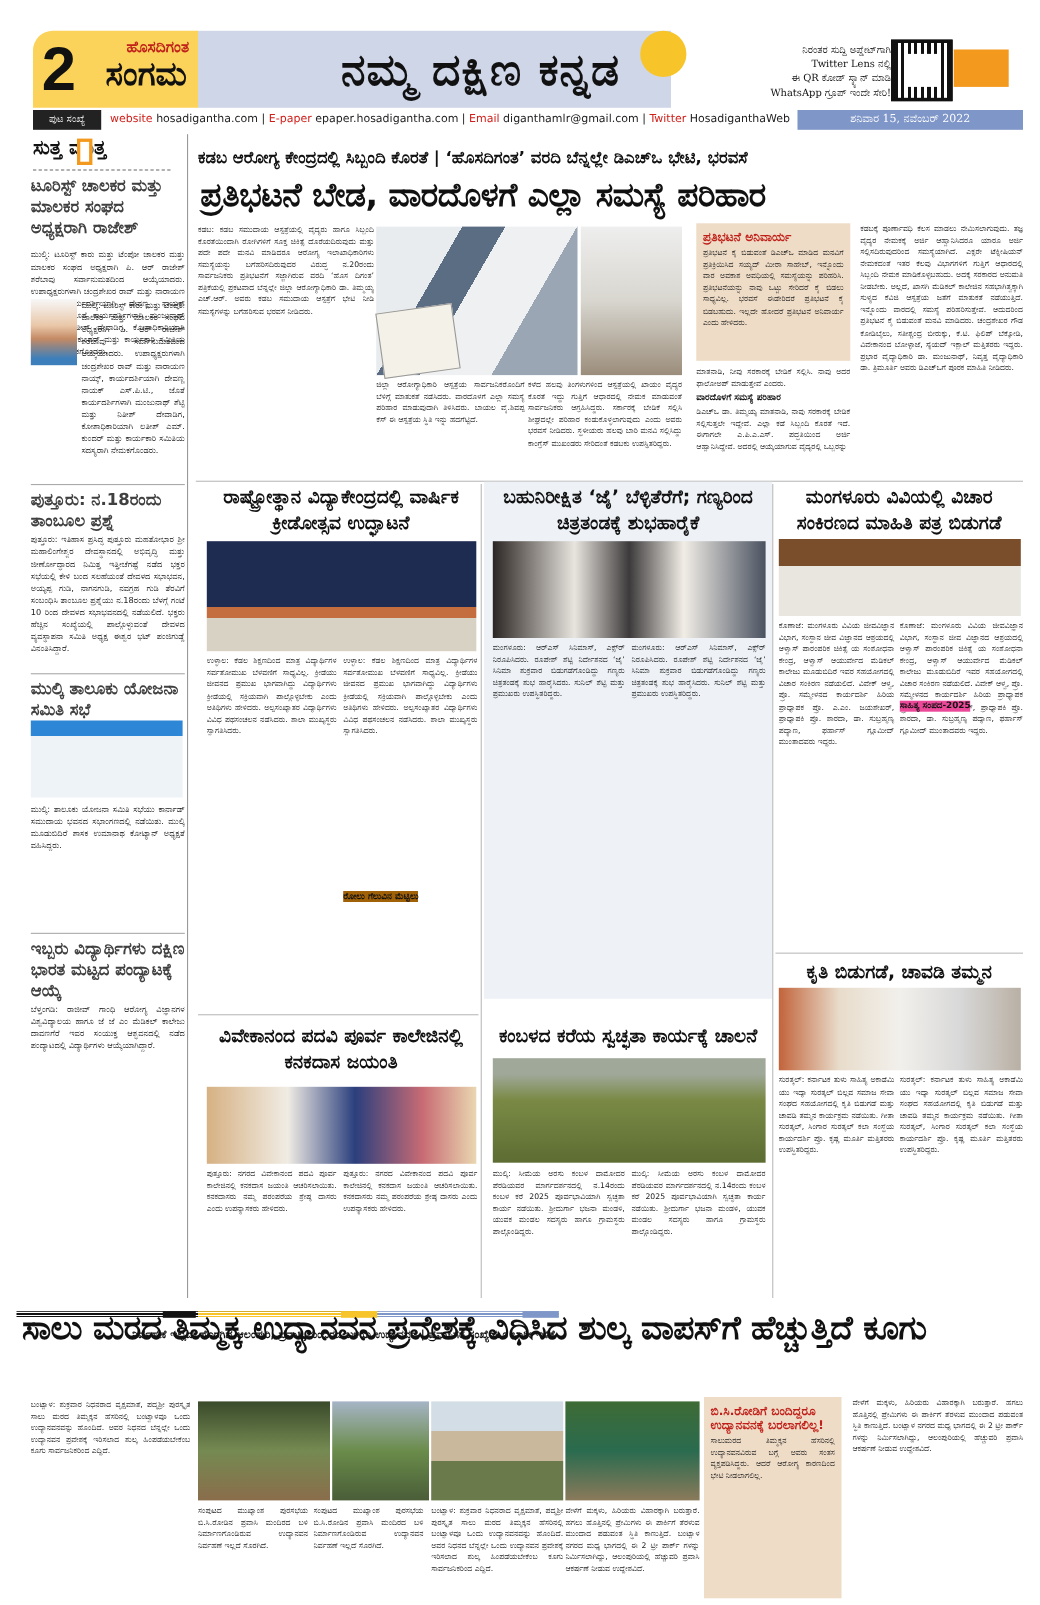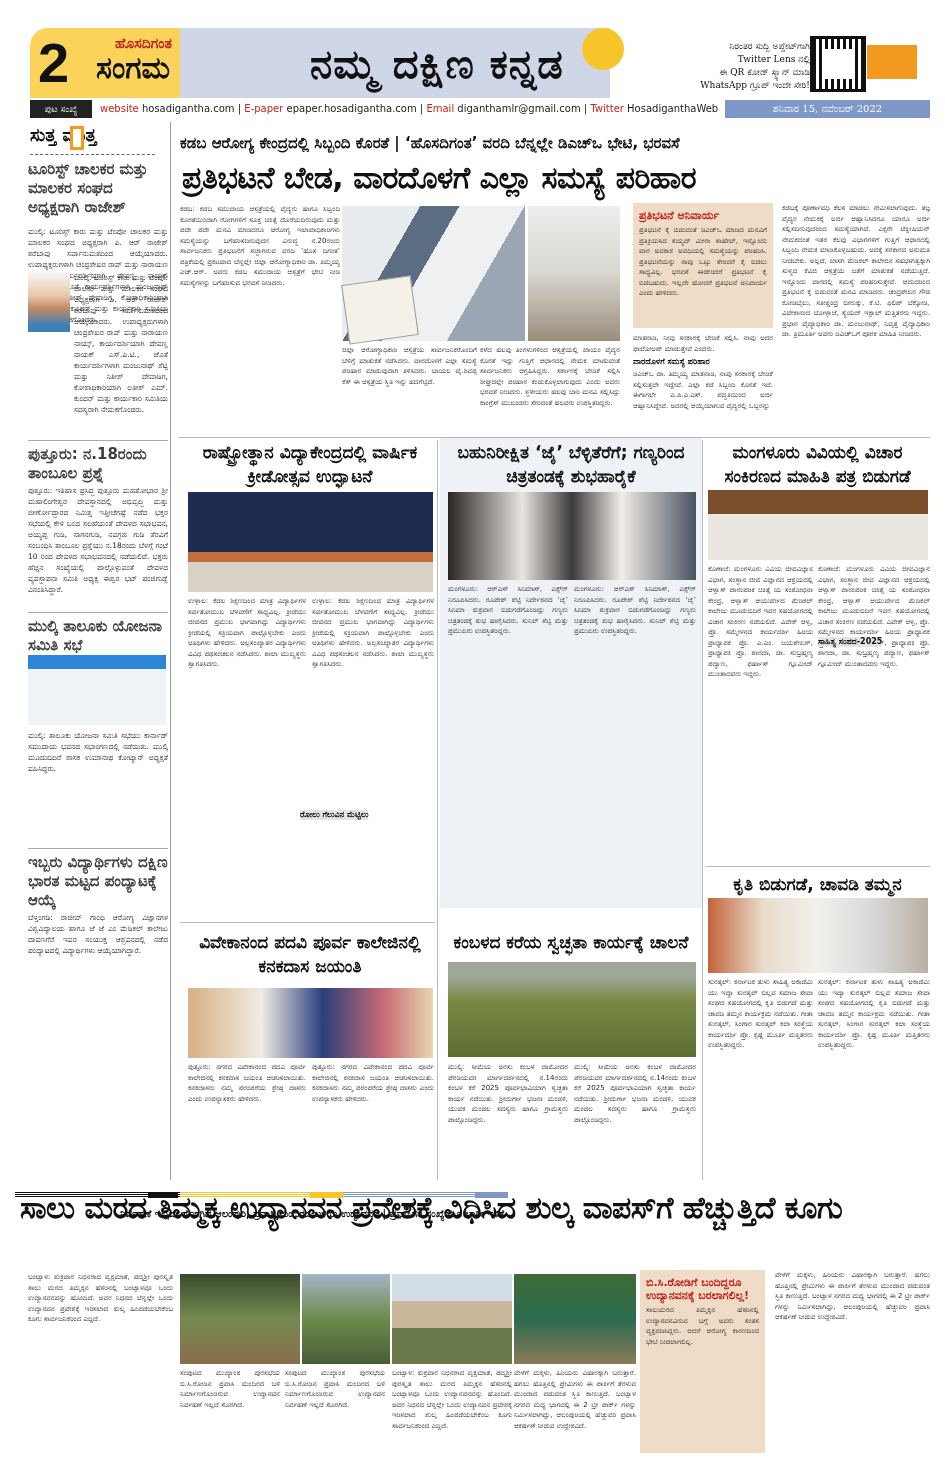--- a/index.html
+++ b/index.html
@@ -94,50 +94,50 @@
 
 <div class="abs lhead" style="left:28px;top:853px;width:140px">ಇಬ್ಬರು ವಿದ್ಯಾರ್ಥಿಗಳು ದಕ್ಷಿಣ ಭಾರತ ಮಟ್ಟದ ಪಂದ್ಯಾಟಕ್ಕೆ ಆಯ್ಕೆ</div>
 <div class="abs ltext" style="left:28px;top:912px;width:140px;height:265px;overflow:hidden">ಬೆಳ್ತಂಗಡಿ: ರಾಜೀವ್ ಗಾಂಧಿ ಆರೋಗ್ಯ ವಿಜ್ಞಾನಗಳ ವಿಶ್ವವಿದ್ಯಾಲಯ ಹಾಗೂ ಜೆ ಜೆ ಎಂ ಮೆಡಿಕಲ್ ಕಾಲೇಜು ದಾವಣಗೆರೆ ಇವರ ಸಂಯುಕ್ತ ಆಶ್ಭವನದಲ್ಲಿ ನಡೆದ ಪಂದ್ಯಾಟದಲ್ಲಿ ವಿದ್ಯಾರ್ಥಿಗಳು ಆಯ್ಕೆಯಾಗಿದ್ದಾರೆ.</div>
 
 <div class="abs kick" style="left:180px;top:134px;font-size:15px">ಕಡಬ ಆರೋಗ್ಯ ಕೇಂದ್ರದಲ್ಲಿ ಸಿಬ್ಬಂದಿ ಕೊರತೆ | ‘ಹೊಸದಿಗಂತ’ ವರದಿ ಬೆನ್ನಲ್ಲೇ ಡಿಎಚ್‌ಒ ಭೇಟಿ, ಭರವಸೆ</div>
 <div class="abs big" style="left:182px;top:160px;font-size:30px">ಪ್ರತಿಭಟನೆ ಬೇಡ, ವಾರದೊಳಗೆ ಎಲ್ಲಾ ಸಮಸ್ಯೆ ಪರಿಹಾರ</div>
 <div class="abs col" style="left:180px;top:204px;width:160px;height:230px">ಕಡಬ: ಕಡಬ ಸಮುದಾಯ ಆಸ್ಪತ್ರೆಯಲ್ಲಿ ವೈದ್ಯರು ಹಾಗೂ ಸಿಬ್ಬಂದಿ ಕೊರತೆಯಿಂದಾಗಿ ರೋಗಿಗಳಿಗೆ ಸೂಕ್ತ ಚಿಕಿತ್ಸೆ ದೊರೆಯದಿರುವುದು ಮತ್ತು ಪದೇ ಪದೇ ಮನವಿ ಮಾಡಿದರೂ ಆರೋಗ್ಯ ಇಲಾಖಾಧಿಕಾರಿಗಳು ಸಮಸ್ಯೆಯನ್ನು ಬಗೆಹರಿಸದಿರುವುದರ ವಿರುದ್ಧ ನ.20ರಂದು ಸಾರ್ವಜನಿಕರು ಪ್ರತಿಭಟನೆಗೆ ಸಜ್ಜಾಗಿರುವ ವರದಿ ‘ಹೊಸ ದಿಗಂತ’ ಪತ್ರಿಕೆಯಲ್ಲಿ ಪ್ರಕಟವಾದ ಬೆನ್ನಲ್ಲೇ ಜಿಲ್ಲಾ ಆರೋಗ್ಯಾಧಿಕಾರಿ ಡಾ. ತಿಮ್ಮಯ್ಯ ಎಚ್.ಆರ್. ಅವರು ಕಡಬ ಸಮುದಾಯ ಆಸ್ಪತ್ರೆಗೆ ಭೇಟಿ ನೀಡಿ ಸಮಸ್ಯೆಗಳನ್ನು ಬಗೆಹರಿಸುವ ಭರವಸೆ ನೀಡಿದರು.</div>
 <div class="abs photo" style="left:342px;top:206px;width:183px;height:135px;background:linear-gradient(120deg,#e9ecef 0 30%,#5b6d83 30% 45%,#eef0f2 45% 70%,#9aa6b4 70%)"></div>
 <div class="abs photo" style="left:345px;top:280px;width:70px;height:60px;background:#f4f1e8;transform:rotate(-8deg);border:1px solid #999"></div>
 <div class="abs col" style="left:342px;top:345px;width:135px;height:90px">ಜಿಲ್ಲಾ ಆರೋಗ್ಯಾಧಿಕಾರಿ ಆಸ್ಪತ್ರೆಯ ಸಾರ್ವಜನಿಕರೊಂದಿಗೆ ಬೆಳಿಗ್ಗೆ ಮಾತುಕತೆ ನಡೆಸಿದರು. ವಾರದೊಳಗೆ ಎಲ್ಲಾ ಸಮಸ್ಯೆ ಪರಿಹಾರ ಮಾಡುವುದಾಗಿ ತಿಳಿಸಿದರು. ಬಾಯಲ ವೈ.ಶಿವಪ್ಪ ಕೆಸ್ ಈ ಆಸ್ಪತ್ರೆಯ ಸ್ಥಿತಿ ಇನ್ನು ಹದಗೆಟ್ಟಿದೆ.</div>
-<div class="abs col" style="left:480px;top:345px;width:140px;height:90px">ಕಳೆದ ಹಲವು ತಿಂಗಳುಗಳಿಂದ ಆಸ್ಪತ್ರೆಯಲ್ಲಿ ಖಾಯಂ ವೈದ್ಯರ ಕೊರತೆ ಇದ್ದು ಗುತ್ತಿಗೆ ಆಧಾರದಲ್ಲಿ ನೇಮಕ ಮಾಡುವಂತೆ ಸಾರ್ವಜನಿಕರು ಆಗ್ರಹಿಸಿದ್ದರು. ಸರ್ಕಾರಕ್ಕೆ ಬೇಡಿಕೆ ಸಲ್ಲಿಸಿ ಶೀಘ್ರದಲ್ಲೇ ಪರಿಹಾರ ಕಂಡುಕೊಳ್ಳಲಾಗುವುದು ಎಂದು ಅವರು ಭರವಸೆ ನೀಡಿದರು. ಸ್ಥಳೀಯರು ಹಲವು ಬಾರಿ ಮನವಿ ಸಲ್ಲಿಸಿದ್ದು ಕಾಂಗ್ರೆಸ್ ಮುಖಂಡರು ಸೇರಿದಂತೆ ಹಲವರು ಉಪಸ್ಥಿತರಿದ್ದರು.</div>
+<div class="abs col" style="left:480px;top:345px;width:140px;height:90px">ಕಳೆದ ಹಲವು ತಿಂಗಳುಗಳಿಂದ ಆಸ್ಪತ್ರೆಯಲ್ಲಿ ಖಾಯಂ ವೈದ್ಯರ ಕೊರತೆ ಇದ್ದು ಗುತ್ತಿಗೆ ಆಧಾರದಲ್ಲಿ ನೇಮಕ ಮಾಡುವಂತೆ ಸಾರ್ವಜನಿಕರು ಆಗ್ರಹಿಸಿದ್ದರು. ಸರ್ಕಾರಕ್ಕೆ ಬೇಡಿಕೆ ಸಲ್ಲಿಸಿ ಶೀಘ್ರದಲ್ಲೇ ಪರಿಹಾರ ಕಂಡುಕೊಳ್ಳಲಾಗುವುದು ಎಂದು ಅವರು ಭರವಸೆ ನೀಡಿದರು. ಸ್ಥಳೀಯರು ಹಲವು ಬಾರಿ ಮನವಿ ಸಲ್ಲಿಸಿದ್ದು ಕಾಂಗ್ರೆಸ್ ಮುಖಂಡರು ಸೇರಿದಂತೆ ಕಡಬಕು ಉಪಸ್ಥಿತರಿದ್ದರು.</div>
 <div class="abs photo" style="left:528px;top:206px;width:92px;height:135px;background:linear-gradient(180deg,#eee,#d8d6cf 50%,#9b8d7b)"></div>
 
 <div class="abs boxnote" style="left:633px;top:203px;width:140px;height:125px">
   <h4>ಪ್ರತಿಭಟನೆ ಅನಿವಾರ್ಯ</h4>
   <div class="col" style="height:98px">ಪ್ರತಿಭಟನೆ ಕೈ ಬಿಡುವಂತೆ ಡಿಎಚ್‌ಒ ಮಾಡಿದ ಮನವಿಗೆ ಪ್ರತಿಕ್ರಿಯಿಸಿದ ಸಯ್ಯದ್ ಮೀರಾ ಸಾಹೇಬ್, ಇನ್ನೊಂದು ವಾರ ಅವಕಾಶ ಅವಧಿಯಲ್ಲಿ ಸಮಸ್ಯೆಯನ್ನು ಪರಿಹರಿಸಿ. ಪ್ರತಿಭಟನೆಯನ್ನು ನಾವು ಒಟ್ಟು ಸೇರಿದರೆ ಕೈ ಬಿಡಲು ಸಾಧ್ಯವಿಲ್ಲ. ಭರವಸೆ ಈಡೇರಿದರೆ ಪ್ರತಿಭಟನೆ ಕೈ ಬಿಡಬಹುದು. ಇಲ್ಲದೇ ಹೋದರೆ ಪ್ರತಿಭಟನೆ ಅನಿವಾರ್ಯ ಎಂದು ಹೇಳಿದರು.</div>
 </div>
 <div class="abs col" style="left:633px;top:333px;width:140px;height:22px">ಮಾತನಾಡಿ, ನೀವು ಸರಕಾರಕ್ಕೆ ಬೇಡಿಕೆ ಸಲ್ಲಿಸಿ. ನಾವು ಅದರ ಫಾಲೋಅಪ್ ಮಾಡುತ್ತೇವೆ ಎಂದರು.</div>
 <div class="abs sub" style="left:633px;top:357px">ವಾರದೊಳಗೆ ಸಮಸ್ಯೆ ಪರಿಹಾರ</div>
 <div class="abs col" style="left:633px;top:369px;width:140px;height:65px">ಡಿಎಚ್‌ಒ ಡಾ. ತಿಮ್ಮಯ್ಯ ಮಾತನಾಡಿ, ನಾವು ಸರಕಾರಕ್ಕೆ ಬೇಡಿಕೆ ಸಲ್ಲಿಸುತ್ತಲೇ ಇದ್ದೇವೆ. ಎಲ್ಲಾ ಕಡೆ ಸಿಬ್ಬಂದಿ ಕೊರತೆ ಇದೆ. ಈಗಾಗಲೇ ಎ.ಪಿ.ಎ.ಎಸ್. ಪದ್ಧತಿಯಿಂದ ಅರ್ಜಿ ಆಹ್ವಾನಿಸಿದ್ದೇವೆ. ಅದರಲ್ಲಿ ಆಯ್ಕೆಯಾಗುವ ವೈದ್ಯರಲ್ಲಿ ಒಬ್ಬರನ್ನು</div>
 <div class="abs col" style="left:782px;top:203px;width:148px;height:232px">ಕಡಬಕ್ಕೆ ಪೂರ್ಣಾವಧಿ ಕೆಲಸ ಮಾಡಲು ನೇಮಿಸಲಾಗುವುದು. ತಜ್ಞ ವೈದ್ಯರ ನೇಮಕಕ್ಕೆ ಅರ್ಜಿ ಆಹ್ವಾನಿಸಿದರೂ ಯಾರೂ ಅರ್ಜಿ ಸಲ್ಲಿಸದಿರುವುದರಿಂದ ಸಮಸ್ಯೆಯಾಗಿದೆ. ಎಕ್ಸರೇ ಟೆಕ್ನೀಷಿಯನ್ ನೇಮಕದಂತೆ ಇತರ ಕೆಲವು ವಿಭಾಗಗಳಿಗೆ ಗುತ್ತಿಗೆ ಆಧಾರದಲ್ಲಿ ಸಿಬ್ಬಂದಿ ನೇಮಕ ಮಾಡಿಕೊಳ್ಳಬಹುದು. ಅದಕ್ಕೆ ಸರಕಾರದ ಅನುಮತಿ ನೀಡಬೇಕು. ಅಲ್ಲದೆ, ಖಾಸಗಿ ಮೆಡಿಕಲ್ ಕಾಲೇಜಿನ ಸಹಭಾಗಿತ್ವಕ್ಕಾಗಿ ಸುಳ್ಯದ ಕೆವಿಜಿ ಆಸ್ಪತ್ರೆಯ ಜತೆಗೆ ಮಾತುಕತೆ ನಡೆಯುತ್ತಿದೆ. ಇನ್ನೊಂದು ವಾರದಲ್ಲಿ ಸಮಸ್ಯೆ ಪರಿಹರಿಸುತ್ತೇವೆ. ಆದುದರಿಂದ ಪ್ರತಿಭಟನೆ ಕೈ ಬಿಡುವಂತೆ ಮನವಿ ಮಾಡಿದರು. ಚಂದ್ರಶೇಖರ ಗೌಡ ಕೋಡಿಬೈಲು, ಸತೀಶ್ಚಂದ್ರ ಬೀರುಕ್ಕು, ಕೆ.ಟಿ. ಫಿಲಿಪ್ ಬೆಕ್ಕೋಡಿ, ವಿವೇಕಾನಂದ ಬೋಳ್ಳಾಜೆ, ಸ್ಯೆಯದ್ ಇಕ್ಬಾಲ್ ಮತ್ತಿತರರು ಇದ್ದರು. ಪ್ರಭಾರ ವೈದ್ಯಾಧಿಕಾರಿ ಡಾ. ಮಂಜುನಾಥ್, ನಿವೃತ್ತ ವೈದ್ಯಾಧಿಕಾರಿ ಡಾ. ತ್ರಿಮೂರ್ತಿ ಅವರು ಡಿಎಚ್‌ಒಗೆ ಪೂರಕ ಮಾಹಿತಿ ನೀಡಿದರು.</div>
 <div class="abs hr" style="left:178px;top:437px;width:752px"></div>
 
 <div class="abs" style="left:440px;top:438px;width:262px;height:470px;background:#eef2f7"></div>
 <div class="abs h2" style="left:185px;top:440px;width:250px">ರಾಷ್ಟ್ರೋತ್ಥಾನ ವಿದ್ಯಾಕೇಂದ್ರದಲ್ಲಿ ವಾರ್ಷಿಕ ಕ್ರೀಡೋತ್ಸವ ಉದ್ಘಾಟನೆ</div>
 <div class="abs photo" style="left:188px;top:492px;width:245px;height:100px;background:linear-gradient(180deg,#1e2c52 0 60%,#c46d3f 60% 70%,#d8d2c4 70%)"></div>
 <div class="abs col" style="left:188px;top:596px;width:118px;height:310px">ಉಳ್ಳಾಲ: ಕೆಡಲ ಶಿಕ್ಷಣದಿಂದ ಮಾತ್ರ ವಿದ್ಯಾರ್ಥಿಗಳ ಸರ್ವತೋಮುಖ ಬೆಳವಣಿಗೆ ಸಾಧ್ಯವಿಲ್ಲ. ಕ್ರೀಡೆಯು ಜೀವನದ ಪ್ರಮುಖ ಭಾಗವಾಗಿದ್ದು ವಿದ್ಯಾರ್ಥಿಗಳು ಕ್ರೀಡೆಯಲ್ಲಿ ಸಕ್ರಿಯವಾಗಿ ಪಾಲ್ಗೊಳ್ಳಬೇಕು ಎಂದು ಅತಿಥಿಗಳು ಹೇಳಿದರು. ಅಲ್ಪಸಂಖ್ಯಾತರ ವಿದ್ಯಾರ್ಥಿಗಳು ವಿವಿಧ ಪಥಸಂಚಲನ ನಡೆಸಿದರು. ಶಾಲಾ ಮುಖ್ಯಸ್ಥರು ಸ್ವಾಗತಿಸಿದರು.</div>
 <div class="abs col" style="left:312px;top:596px;width:122px;height:310px">ಉಳ್ಳಾಲ: ಕೆಡಲ ಶಿಕ್ಷಣದಿಂದ ಮಾತ್ರ ವಿದ್ಯಾರ್ಥಿಗಳ ಸರ್ವತೋಮುಖ ಬೆಳವಣಿಗೆ ಸಾಧ್ಯವಿಲ್ಲ. ಕ್ರೀಡೆಯು ಜೀವನದ ಪ್ರಮುಖ ಭಾಗವಾಗಿದ್ದು ವಿದ್ಯಾರ್ಥಿಗಳು ಕ್ರೀಡೆಯಲ್ಲಿ ಸಕ್ರಿಯವಾಗಿ ಪಾಲ್ಗೊಳ್ಳಬೇಕು ಎಂದು ಅತಿಥಿಗಳು ಹೇಳಿದರು. ಅಲ್ಪಸಂಖ್ಯಾತರ ವಿದ್ಯಾರ್ಥಿಗಳು ವಿವಿಧ ಪಥಸಂಚಲನ ನಡೆಸಿದರು. ಶಾಲಾ ಮುಖ್ಯಸ್ಥರು ಸ್ವಾಗತಿಸಿದರು.</div>
-<div class="abs sub" style="left:300px;top:810px;background:#e5e5e5">ರೋಲು ಗೆಲುವಿನ ಮೆಟ್ಟಿಲು</div>
+<div class="abs sub" style="left:312px;top:810px;background:#a16207">ರೋಲು ಗೆಲುವಿನ ಮೆಟ್ಟಿಲು</div>
 
 <div class="abs h2" style="left:442px;top:440px;width:258px">ಬಹುನಿರೀಕ್ಷಿತ ‘ಜೈ’ ಬೆಳ್ಳಿತೆರೆಗೆ; ಗಣ್ಯರಿಂದ ಚಿತ್ರತಂಡಕ್ಕೆ ಶುಭಹಾರೈಕೆ</div>
 <div class="abs photo" style="left:448px;top:492px;width:248px;height:88px;background:linear-gradient(90deg,#2b2623,#e8e4de 30%,#3d3a3b 50%,#f1ede6 70%,#4a5260)"></div>
 <div class="abs col" style="left:448px;top:584px;width:120px;height:320px">ಮಂಗಳೂರು: ಆರ್‌ಎಸ್ ಸಿನಿಮಾಸ್, ಎಕ್ಸ್‌ರ್ ನಿರೂಪಿಸಿದರು. ರೂಪೇಶ್ ಶೆಟ್ಟಿ ನಿರ್ದೇಶನದ ‘ಜೈ’ ಸಿನಿಮಾ ಶುಕ್ರವಾರ ಬಿಡುಗಡೆಗೊಂಡಿದ್ದು ಗಣ್ಯರು ಚಿತ್ರತಂಡಕ್ಕೆ ಶುಭ ಹಾರೈಸಿದರು. ಸುನಿಲ್ ಶೆಟ್ಟಿ ಮತ್ತು ಪ್ರಮುಖರು ಉಪಸ್ಥಿತರಿದ್ದರು.</div>
 <div class="abs col" style="left:574px;top:584px;width:122px;height:320px">ಮಂಗಳೂರು: ಆರ್‌ಎಸ್ ಸಿನಿಮಾಸ್, ಎಕ್ಸ್‌ರ್ ನಿರೂಪಿಸಿದರು. ರೂಪೇಶ್ ಶೆಟ್ಟಿ ನಿರ್ದೇಶನದ ‘ಜೈ’ ಸಿನಿಮಾ ಶುಕ್ರವಾರ ಬಿಡುಗಡೆಗೊಂಡಿದ್ದು ಗಣ್ಯರು ಚಿತ್ರತಂಡಕ್ಕೆ ಶುಭ ಹಾರೈಸಿದರು. ಸುನಿಲ್ ಶೆಟ್ಟಿ ಮತ್ತು ಪ್ರಮುಖರು ಉಪಸ್ಥಿತರಿದ್ದರು.</div>
 
 <div class="abs h2" style="left:705px;top:440px;width:225px">ಮಂಗಳೂರು ವಿವಿಯಲ್ಲಿ ವಿಚಾರ ಸಂಕಿರಣದ ಮಾಹಿತಿ ಪತ್ರ ಬಿಡುಗಡೆ</div>
 <div class="abs photo" style="left:708px;top:490px;width:220px;height:70px;background:linear-gradient(180deg,#7a4e2b 0 35%,#e9e6e0 35%)"></div>
 <div class="abs col" style="left:708px;top:564px;width:105px;height:300px">ಕೊಣಾಜೆ: ಮಂಗಳೂರು ವಿವಿಯ ಜೀವವಿಜ್ಞಾನ ವಿಭಾಗ, ಸಂಸ್ಥಾನ ಜೀವ ವಿಜ್ಞಾನದ ಆಶ್ರಯದಲ್ಲಿ ಆಳ್ವಾಸ್ ಪಾರಂಪರಿಕ ಚಿಕಿತ್ಸೆ ಯ ಸಂಶೋಧನಾ ಕೇಂದ್ರ, ಆಳ್ವಾಸ್ ಆಯುರ್ವೇದ ಮೆಡಿಕಲ್ ಕಾಲೇಜು ಮೂಡುಬಿದಿರೆ ಇವರ ಸಹಯೋಗದಲ್ಲಿ ವಿಚಾರ ಸಂಕಿರಣ ನಡೆಯಲಿದೆ. ವಿವೇಕ್ ಆಳ್ವ, ಪ್ರೊ. ಸಮ್ಮೇಳನದ ಕಾರ್ಯದರ್ಶಿ ಹಿರಿಯ ಪ್ರಾಧ್ಯಾಪಕ ಪ್ರೊ. ಎ.ಎಂ. ಜಯಶೇಖರ್, ಪ್ರಾಧ್ಯಾಪಕಿ ಪ್ರೊ. ಶಾರದಾ, ಡಾ. ಸುಬ್ರಹ್ಮಣ್ಯ ಪದ್ಯಾಣ, ಫರ್ಹಾಸ್ ಗ್ಲೂಮೀದ್ ಮುಂತಾದವರು ಇದ್ದರು.</div>
 <div class="abs col" style="left:818px;top:564px;width:112px;height:300px">ಕೊಣಾಜೆ: ಮಂಗಳೂರು ವಿವಿಯ ಜೀವವಿಜ್ಞಾನ ವಿಭಾಗ, ಸಂಸ್ಥಾನ ಜೀವ ವಿಜ್ಞಾನದ ಆಶ್ರಯದಲ್ಲಿ ಆಳ್ವಾಸ್ ಪಾರಂಪರಿಕ ಚಿಕಿತ್ಸೆ ಯ ಸಂಶೋಧನಾ ಕೇಂದ್ರ, ಆಳ್ವಾಸ್ ಆಯುರ್ವೇದ ಮೆಡಿಕಲ್ ಕಾಲೇಜು ಮೂಡುಬಿದಿರೆ ಇವರ ಸಹಯೋಗದಲ್ಲಿ ವಿಚಾರ ಸಂಕಿರಣ ನಡೆಯಲಿದೆ. ವಿವೇಕ್ ಆಳ್ವ, ಪ್ರೊ. ಸಮ್ಮೇಳನದ ಕಾರ್ಯದರ್ಶಿ ಹಿರಿಯ ಪ್ರಾಧ್ಯಾಪಕ ಪ್ರೊ. ಎ.ಎಂ. ಜಯಶೇಖರ್, ಪ್ರಾಧ್ಯಾಪಕಿ ಪ್ರೊ. ಶಾರದಾ, ಡಾ. ಸುಬ್ರಹ್ಮಣ್ಯ ಪದ್ಯಾಣ, ಫರ್ಹಾಸ್ ಗ್ಲೂಮೀದ್ ಮುಂತಾದವರು ಇದ್ದರು.</div>
-<div class="abs sub" style="left:818px;top:637px;background:#e5e5e5">ಸಾಹಿತ್ಯ ಸಂಪದ-2025</div>
+<div class="abs sub" style="left:818px;top:637px;background:#ec4899">ಸಾಹಿತ್ಯ ಸಂಪದ-2025</div>
 <div class="abs hr" style="left:705px;top:866px;width:225px"></div>
 
 <div class="abs hr" style="left:180px;top:922px;width:255px"></div>
 <div class="abs h2" style="left:185px;top:930px;width:250px">ವಿವೇಕಾನಂದ ಪದವಿ ಪೂರ್ವ ಕಾಲೇಜಿನಲ್ಲಿ ಕನಕದಾಸ ಜಯಂತಿ</div>
 <div class="abs photo" style="left:188px;top:988px;width:245px;height:70px;background:linear-gradient(90deg,#d6b183,#f0ece4 30%,#2b3f7d 55%,#c86b74 80%,#e9d7b0)"></div>
 <div class="abs col" style="left:188px;top:1062px;width:118px;height:115px">ಪುತ್ತೂರು: ನಗರದ ವಿವೇಕಾನಂದ ಪದವಿ ಪೂರ್ವ ಕಾಲೇಜಿನಲ್ಲಿ ಕನಕದಾಸ ಜಯಂತಿ ಆಚರಿಸಲಾಯಿತು. ಕನಕದಾಸರು ನಮ್ಮ ಪರಂಪರೆಯ ಶ್ರೇಷ್ಠ ದಾಸರು ಎಂದು ಉಪನ್ಯಾಸಕರು ಹೇಳಿದರು.</div>
 <div class="abs col" style="left:312px;top:1062px;width:122px;height:115px">ಪುತ್ತೂರು: ನಗರದ ವಿವೇಕಾನಂದ ಪದವಿ ಪೂರ್ವ ಕಾಲೇಜಿನಲ್ಲಿ ಕನಕದಾಸ ಜಯಂತಿ ಆಚರಿಸಲಾಯಿತು. ಕನಕದಾಸರು ನಮ್ಮ ಪರಂಪರೆಯ ಶ್ರೇಷ್ಠ ದಾಸರು ಎಂದು ಉಪನ್ಯಾಸಕರು ಹೇಳಿದರು.</div>
 
 <div class="abs h2" style="left:442px;top:930px;width:258px">ಕಂಬಳದ ಕರೆಯ ಸ್ವಚ್ಛತಾ ಕಾರ್ಯಕ್ಕೆ ಚಾಲನೆ</div>
 <div class="abs photo" style="left:448px;top:962px;width:248px;height:95px;background:linear-gradient(180deg,#a0a89a 0 15%,#7a8a45 40%,#5d6d33)"></div>

